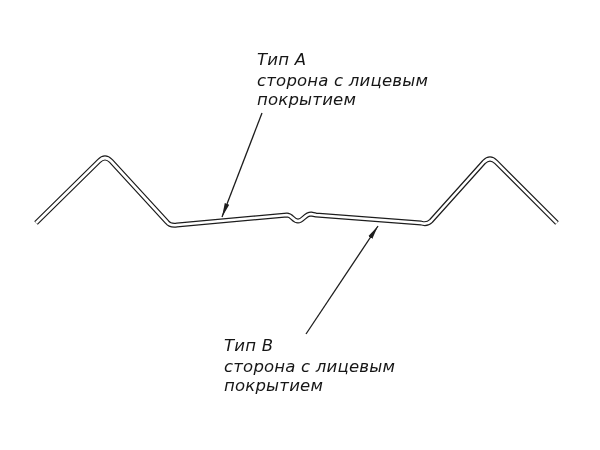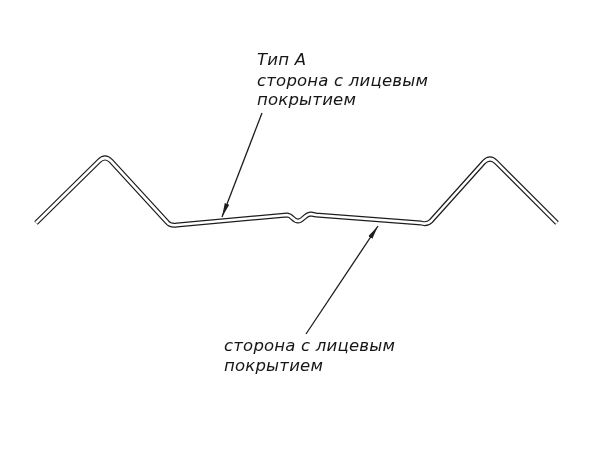--- a/index.html
+++ b/index.html
@@ -68,17 +68,18 @@
     <line x1="306" y1="334" x2="378" y2="226" stroke="#1d1d1d" stroke-width="1.3" marker-end="url(#arrow)"></line>
   </svg>
 
   <div class="callout label-a">
     <div class="title">Тип A</div>
     <div>сторона с лицевым</div>
     <div>покрытием</div>
   </div>
 
   <div class="callout label-b">
+    <div class="title">Тип B</div>
     <div>сторона с лицевым</div>
     <div>покрытием</div>
   </div>
 
 </div>
 
 </body></html>

